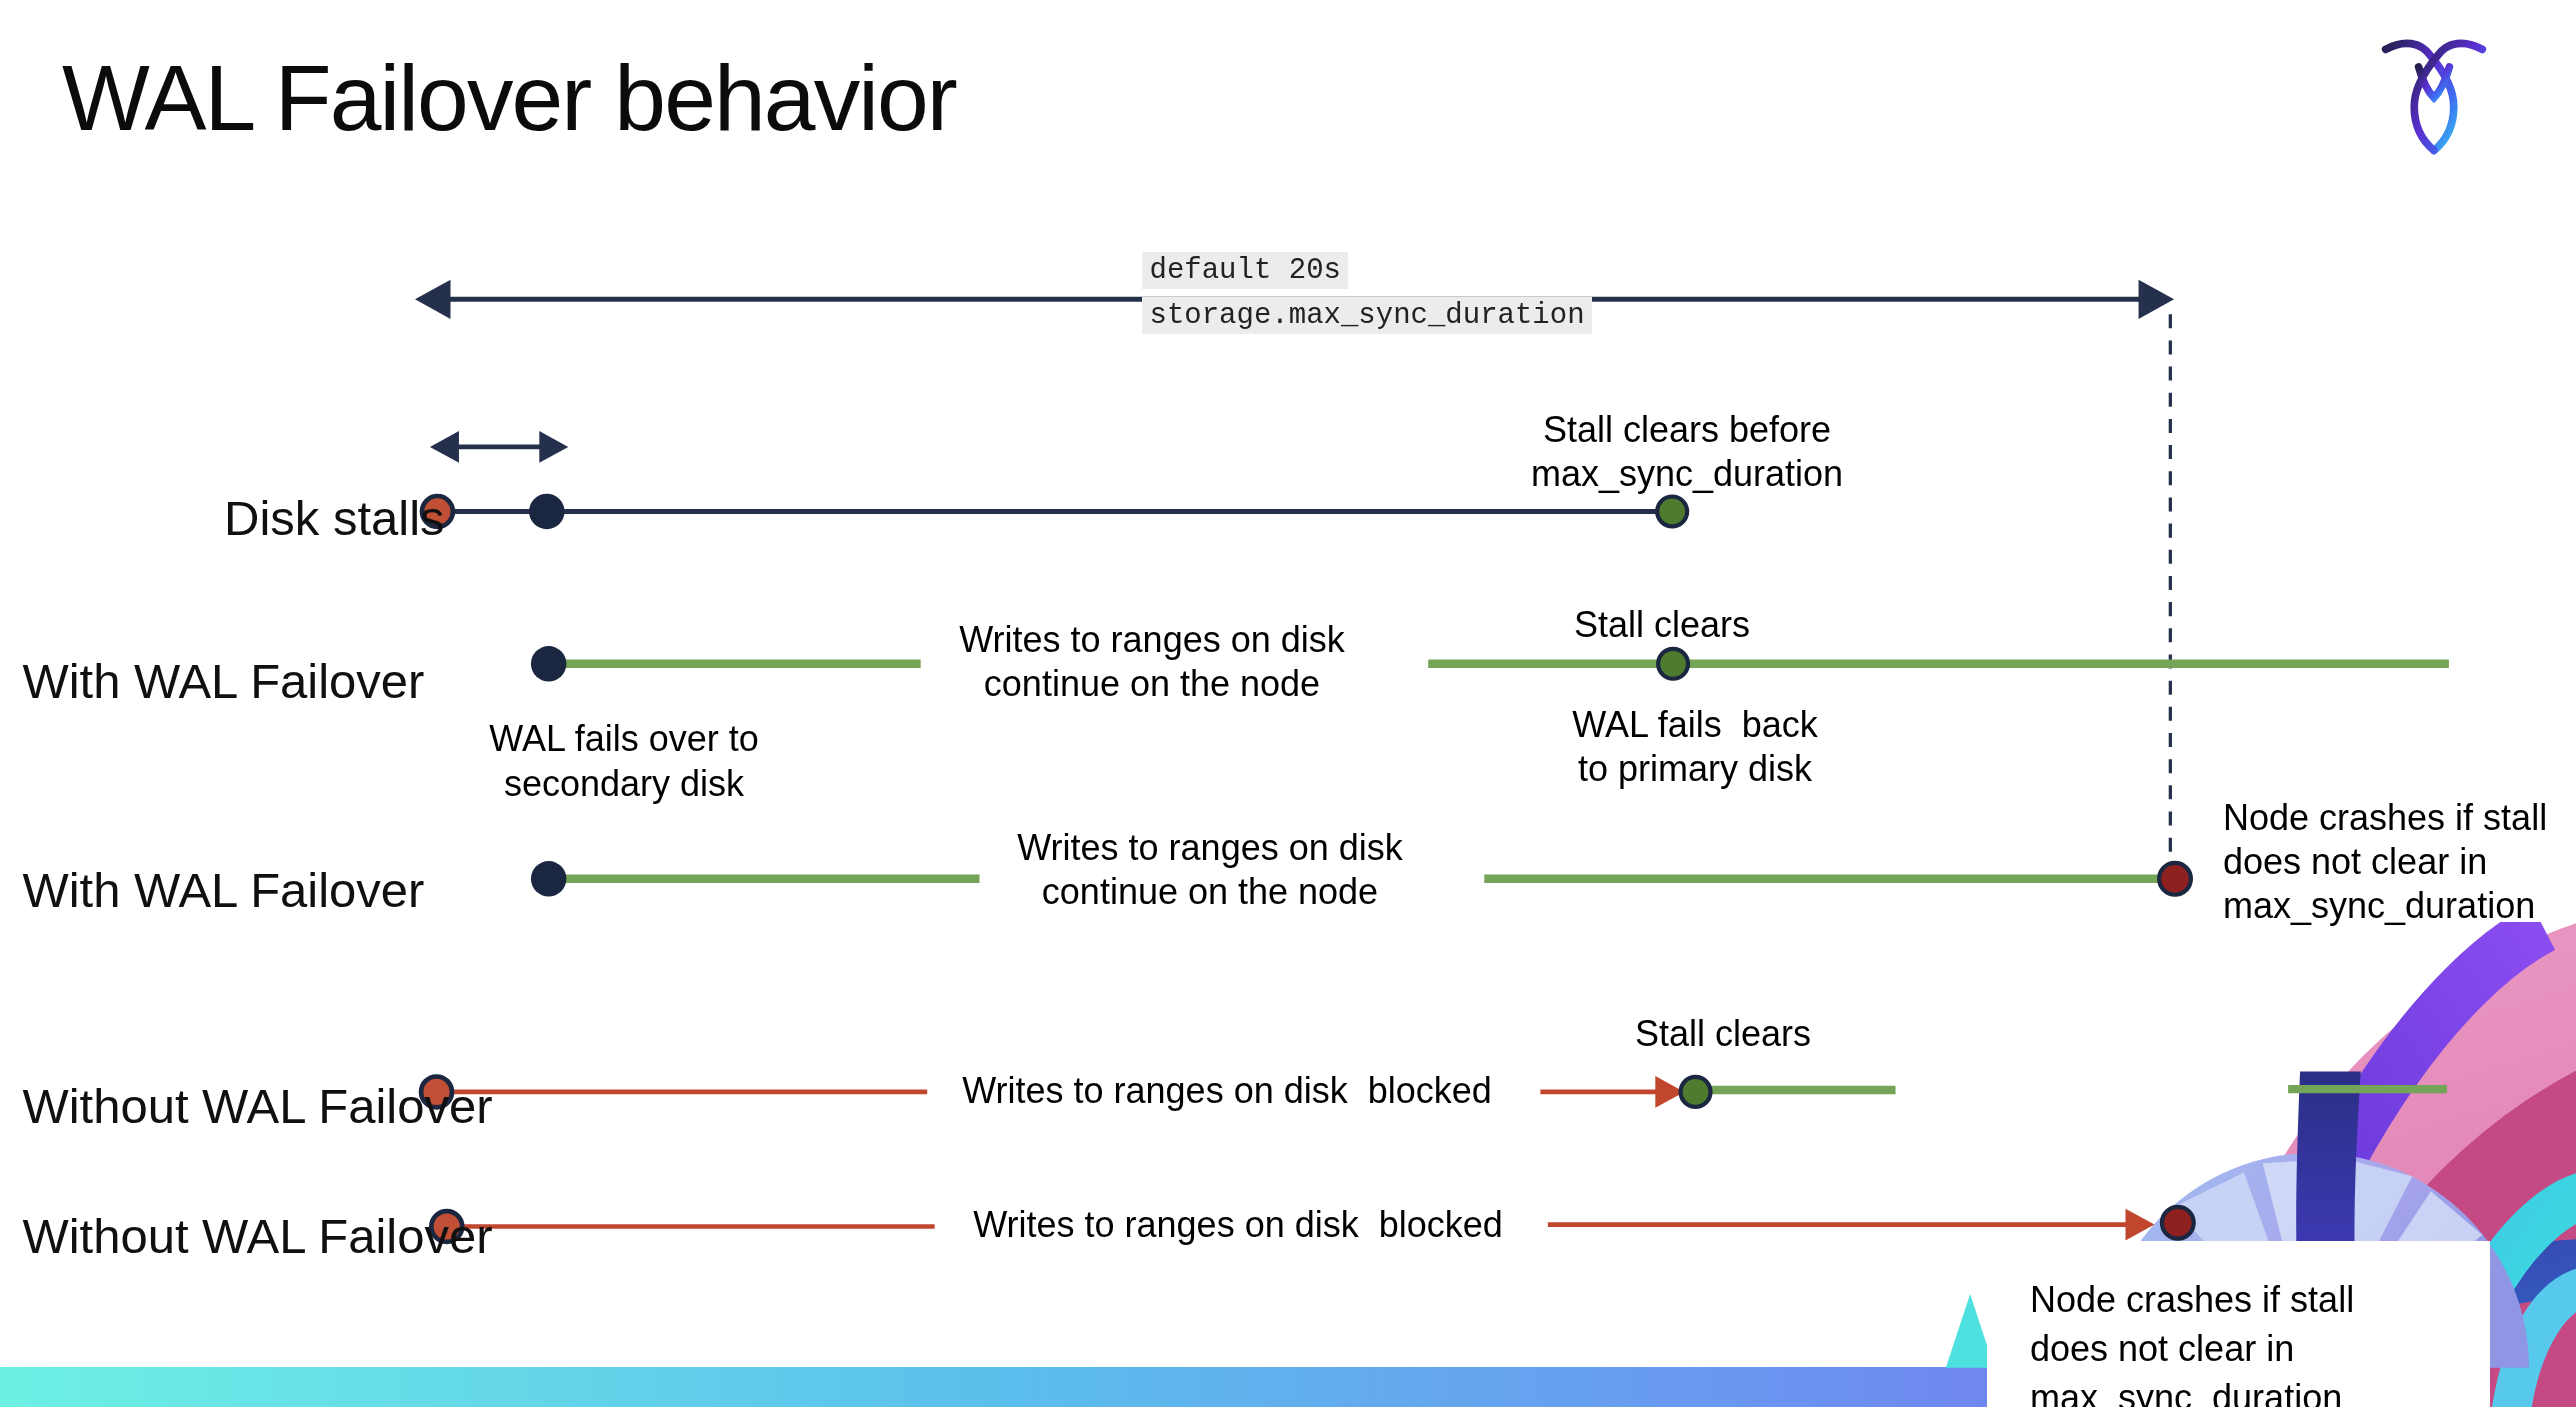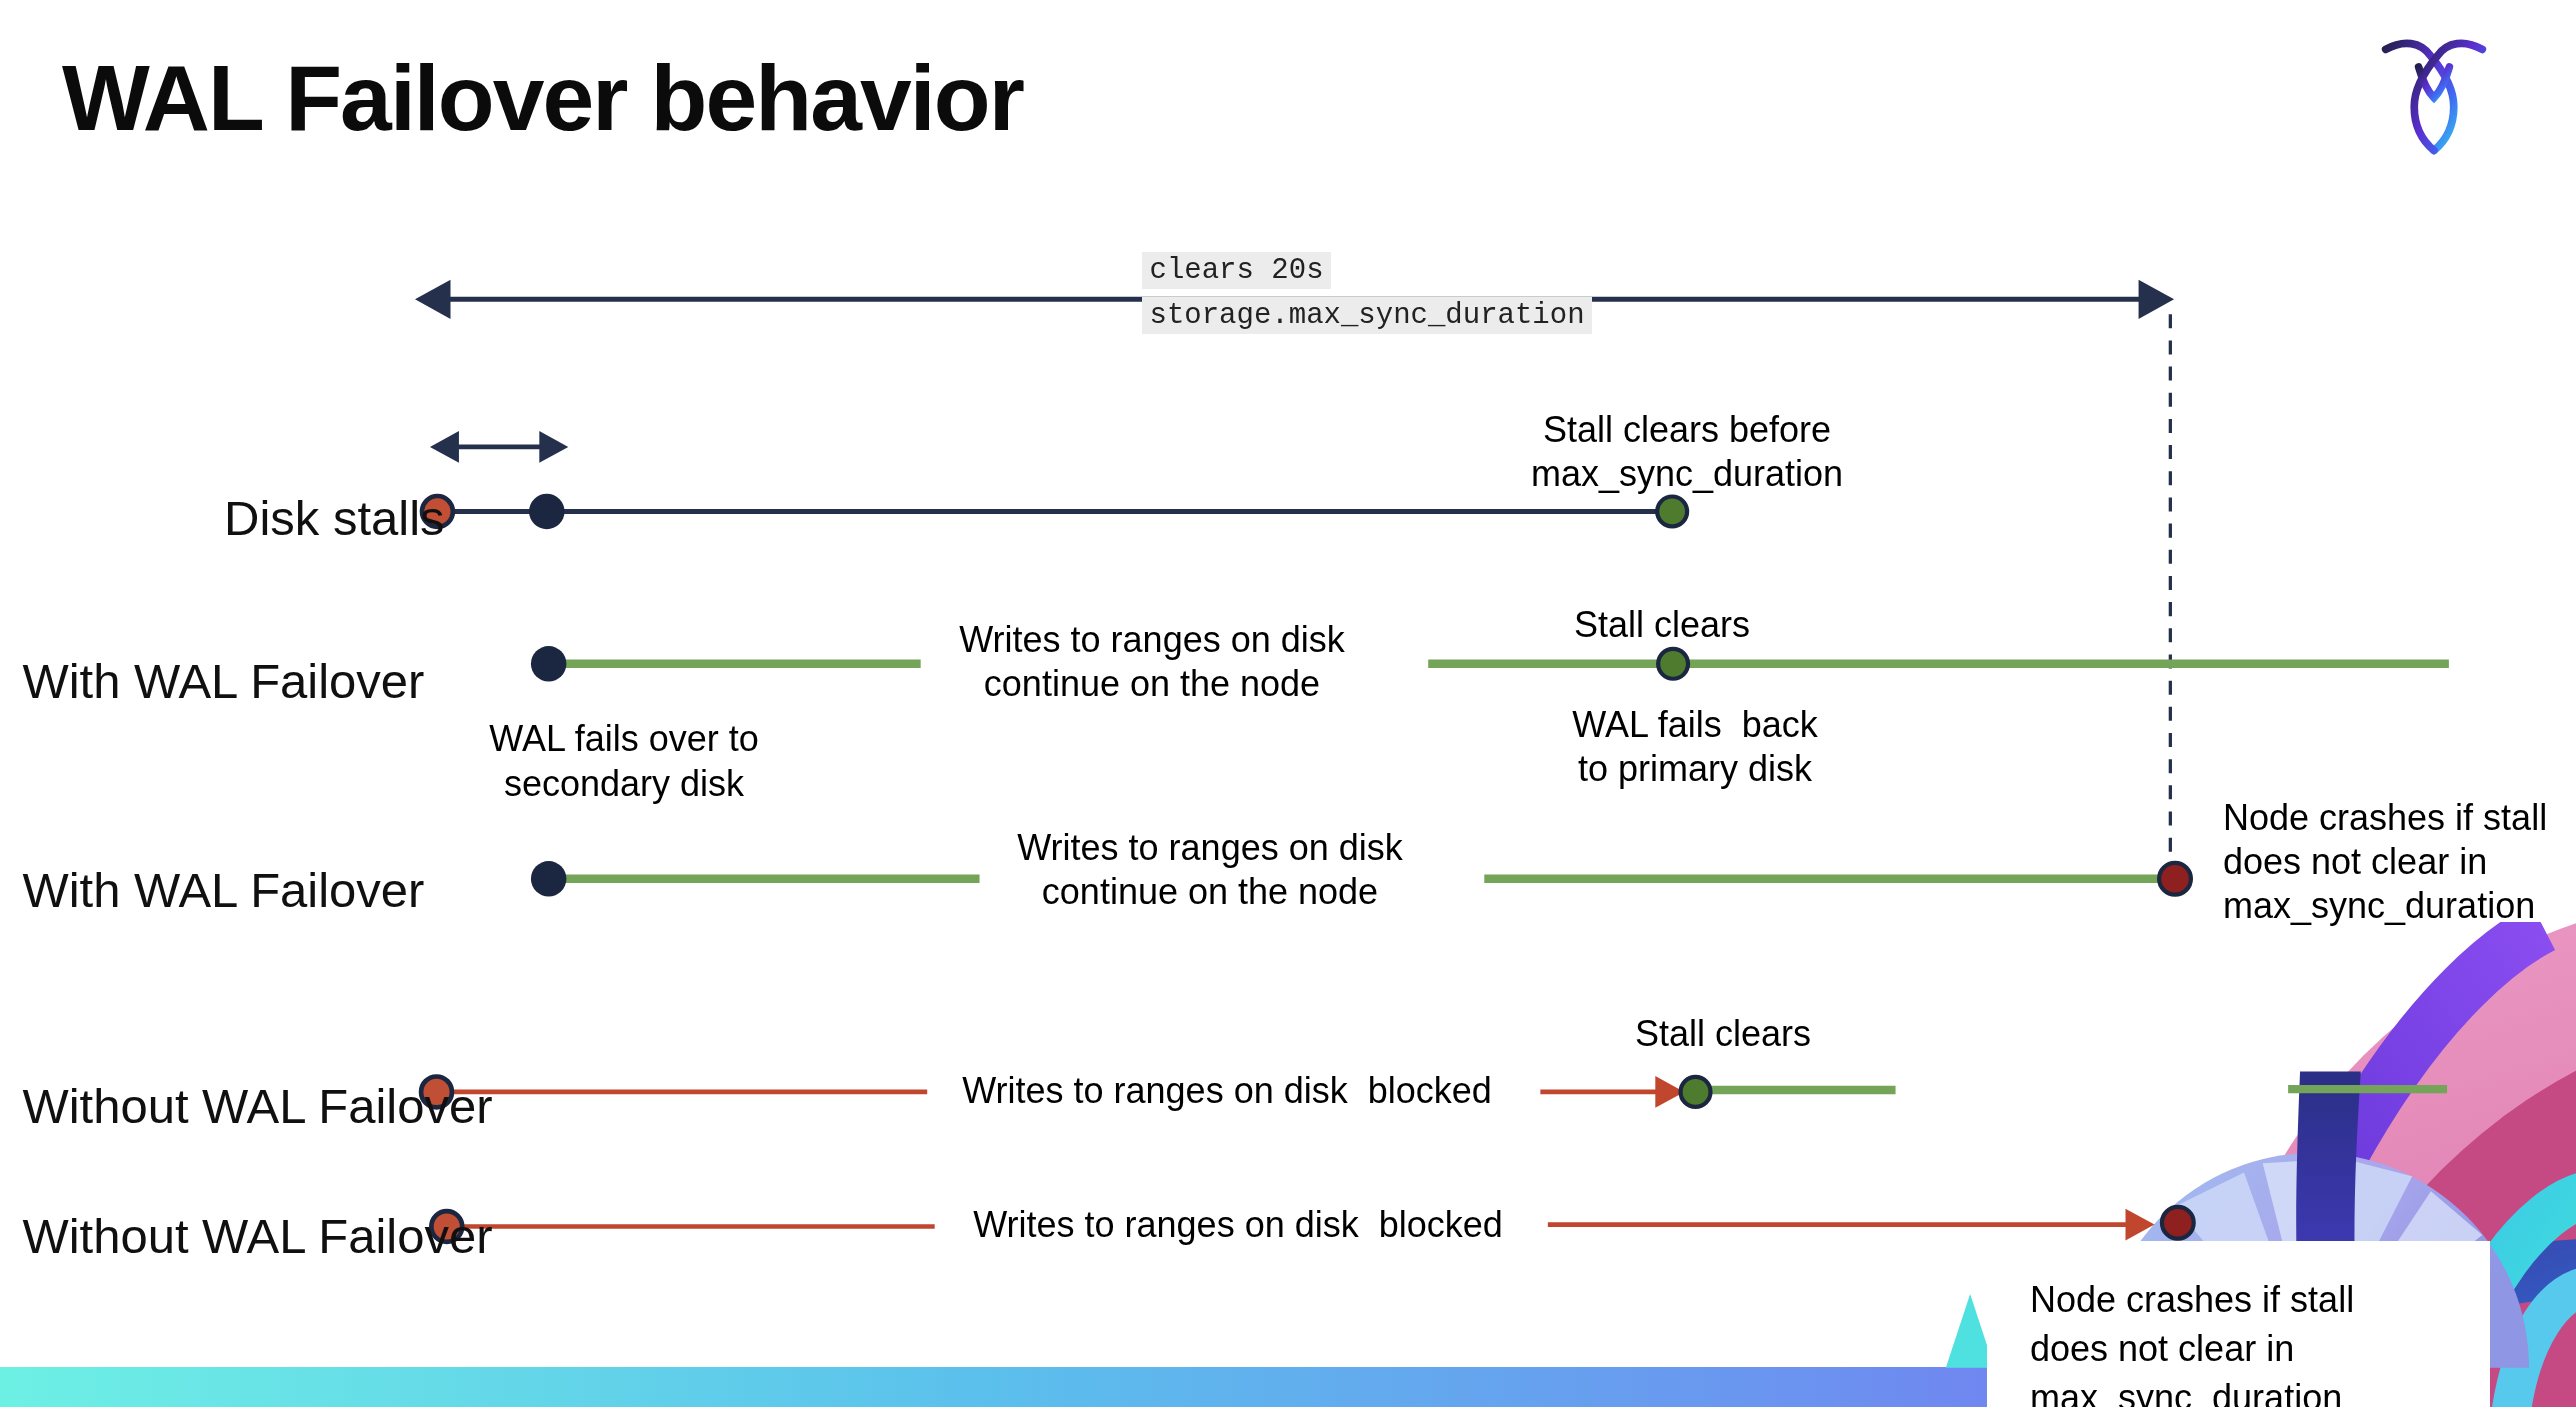--- a/index.html
+++ b/index.html
@@ -1,19 +1,19 @@
 <!DOCTYPE html>
 <html style="font-size:15px"><head>
 <meta charset="utf-8">
 <style>
   html,body{margin:0;padding:0;background:#fff;}
   .canvas{position:relative;width:2576px;height:1408px;overflow:hidden;background:#ffffff;
           font-family:"Liberation Sans",sans-serif;color:#111;}
   .abs{position:absolute;}
-  .title{left:62px;top:45px;font-size:93px;font-weight:700;letter-spacing:-1.9px;color:#0b0b0b;}
+  .title{left:62px;top:45px;font-size:93px;font-weight:400;letter-spacing:-1.9px;color:#0b0b0b;}
   .mono-label{display:flex;flex-direction:column;align-items:flex-start;gap:7.5px;z-index:4;}
   .mono-label span{display:inline-block;background:#ececec;color:#222;
     font-family:"Liberation Mono",monospace;font-size:29px;line-height:37px;padding:0 7.5px;white-space:pre;}
   .row-label{font-size:49px;color:#101010;white-space:pre;z-index:3;}
   .ann{font-size:36px;line-height:44px;color:#000000;text-align:center;z-index:3;}
   .ann .line{white-space:pre;}
   .ann.left{text-align:left;}
   .center{transform:translateX(-50%);}
   .art{z-index:1;}
   svg.overlay{position:absolute;left:0;top:0;z-index:2;}
@@ -128,21 +128,21 @@
     </defs>
     <g fill="none" stroke="url(#gLogo)" stroke-width="7" stroke-linecap="round">
       <path d="M 6 14 C 22 5, 38 7, 47 20 C 62 38, 68 52, 68 66 C 68 84, 61 97, 50 106"></path>
       <path d="M 94 14 C 78 5, 62 7, 53 20 C 38 38, 32 52, 32 66 C 32 84, 39 97, 50 106"></path>
       <path d="M 36 30 C 40 44, 44 52, 50 58 C 56 52, 60 44, 64 30"></path>
       <path d="M 50 58 L 50 101"></path>
     </g>
   </svg>
 
   <div class="abs mono-label" style="left:1142px;top:252px">
-    <span>clears 20s</span>
+    <span>default 20s</span>
     <span>storage.max_sync_duration</span>
   </div>
 
   <div class="abs row-label" style="left:224px;top:490px">Disk stalls</div>
   <div class="abs row-label" style="left:22.4px;top:653px">With WAL Failover</div>
   <div class="abs row-label" style="left:22.4px;top:862px">With WAL Failover</div>
   <div class="abs row-label" style="left:22.4px;top:1078px">Without WAL Failover</div>
   <div class="abs row-label" style="left:22.4px;top:1208px">Without WAL Failover</div>
 
   <div class="abs ann center" style="left:1687px;top:408px">

